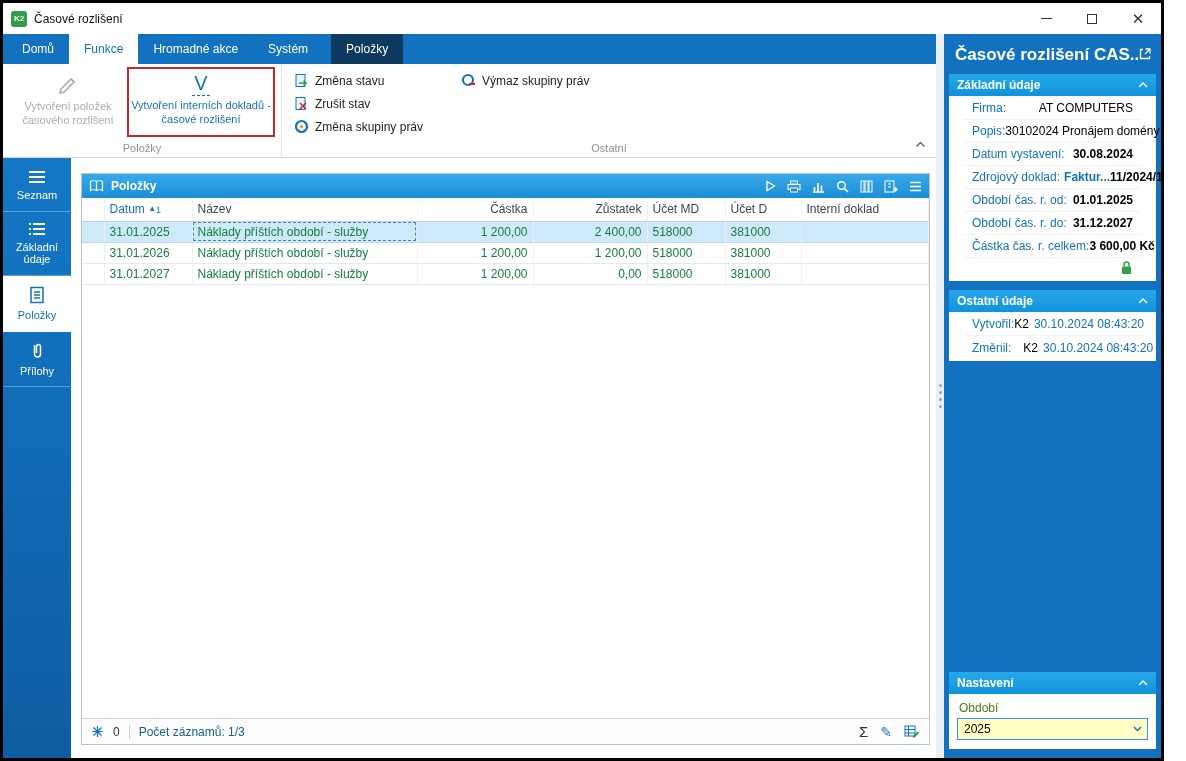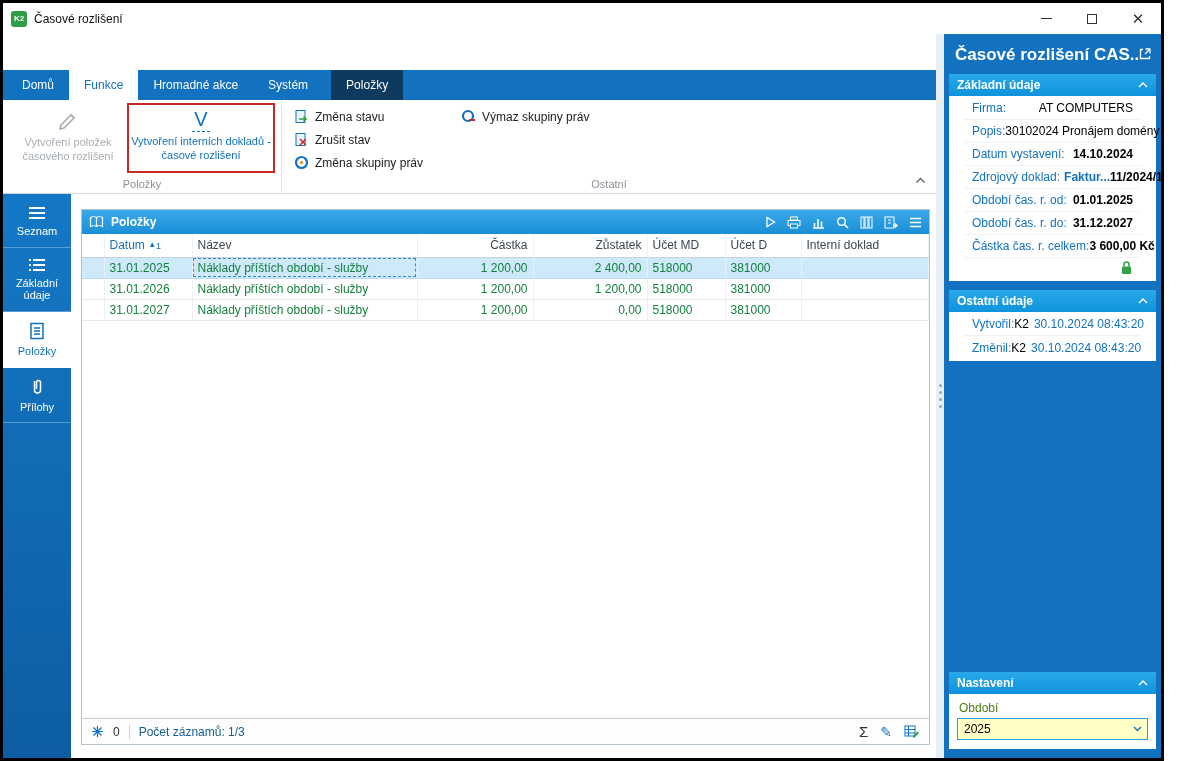--- a/index.html
+++ b/index.html
@@ -12,21 +12,21 @@
   .win-title { font-size:12px; color:#111; }
   .win-controls { margin-left:auto; display:flex; height:100%; }
   .win-btn { width:46px; display:flex; align-items:center; justify-content:center; color:#333; font-size:13px; }
   .glyph-min { width:11px; height:1px; background:#333; display:inline-block; }
   .glyph-max { width:10px; height:10px; border:1px solid #333; display:inline-block; }
   .glyph-close { font-size:15px; line-height:1; }
 
   
   .main-cols { flex:1; display:flex; min-height:0; }
   .left-col { width:933px; flex:0 0 933px; display:flex; flex-direction:column; min-height:0; }
-  .tabbar { height:30px; background:#1272bf; display:flex; align-items:stretch; padding-left:4px; flex:0 0 auto;margin-top:36px; }
+  .tabbar { height:30px; background:#1272bf; display:flex; align-items:stretch; padding-left:4px; flex:0 0 auto; }
   .tab { padding:0 15px; display:flex; align-items:center; color:#fff; font-size:12px; cursor:default; }
   .tab.active { background:#fff; color:#1272bf; }
   .tab.contextual { background:#0e3a5f; margin-left:8px; }
 
   
   .ribbon { height:94px; background:#fff; border-bottom:1px solid #d0d7dd; display:flex; position:relative; flex:0 0 auto; }
   .ribbon-group { display:flex; flex-direction:column; padding:3px 6px 0 6px; border-right:1px solid #e3e8ec; }
   .rg-body { flex:1; display:flex; align-items:flex-start; }
   .rg-label { text-align:center; color:#8a9299; font-size:11px; padding:1px 0 3px; }
   .big-btn { width:118px; min-height:72px; display:flex; flex-direction:column; align-items:center; padding-top:5px; text-align:center; font-size:11px; line-height:1.25; }
@@ -77,21 +77,21 @@
   
   .right-panel { flex:1; background:#1272bf; display:flex; flex-direction:column; min-width:0; }
   .rp-title-row { display:flex; align-items:center; padding:11px 9px 9px 11px; color:#fff; }
   .rp-title { font-size:17px; font-weight:600; white-space:nowrap; overflow:hidden; }
   .rp-popout { margin-left:auto; flex:0 0 auto; }
   .rp-section { margin:0 5px 9px; }
   .rp-header { height:22px; background:linear-gradient(#28a8ea,#0f93dc); color:#fff; font-weight:bold; display:flex; align-items:center; padding:0 8px; font-size:12px; }
   .rp-chev { margin-left:auto; display:flex; }
   .rp-card { background:#fff; padding:1px 15px 2px; }
   .rp-row { display:flex; align-items:center; min-height:23px; padding:0 8px; border-bottom:1px solid #eff3f7; }
-  .rp-row:last-child { border-bottom:none; }
+  .rp-row:last-child { border-bottom:none;gap:12px; }
   .rp-label { color:#1272bf; white-space:nowrap; }
   .rp-link { color:#1272bf; font-weight:bold; margin-left:4px; white-space:nowrap; }
   .rp-value { margin-left:auto; color:#000; text-align:right; white-space:nowrap; }
   .rp-value.bold { font-weight:bold; }
   .rp-user { color:#000; }
   .rp-ts { color:#1272bf; margin-left:5px; }
   .rp-lockrow { display:flex; justify-content:flex-end; padding:2px 8px 4px; }
   .rp-spacer { flex:1; }
   .settings-card { background:#fff; padding:5px 8px 9px; }
   .field-label { color:#4d7c0f; margin:2px 0 3px 2px; }
@@ -371,21 +371,21 @@
           <div class="rp-row">
             <span class="rp-label">Firma:</span>
             <span class="rp-value">AT COMPUTERS</span>
           </div>
           <div class="rp-row">
             <span class="rp-label">Popis:</span>
             <span class="rp-value">30102024 Pronájem domény</span>
           </div>
           <div class="rp-row">
             <span class="rp-label">Datum vystavení:</span>
-            <span class="rp-value bold">14.10.2024</span>
+            <span class="rp-value bold">30.08.2024</span>
           </div>
           <div class="rp-row">
             <span class="rp-label">Zdrojový doklad:</span>
             <span class="rp-link">Faktur...</span>
             <span class="rp-value bold">11/2024/10</span>
           </div>
           <div class="rp-row">
             <span class="rp-label">Období čas. r. od:</span>
             <span class="rp-value bold">01.01.2025</span>
           </div>

